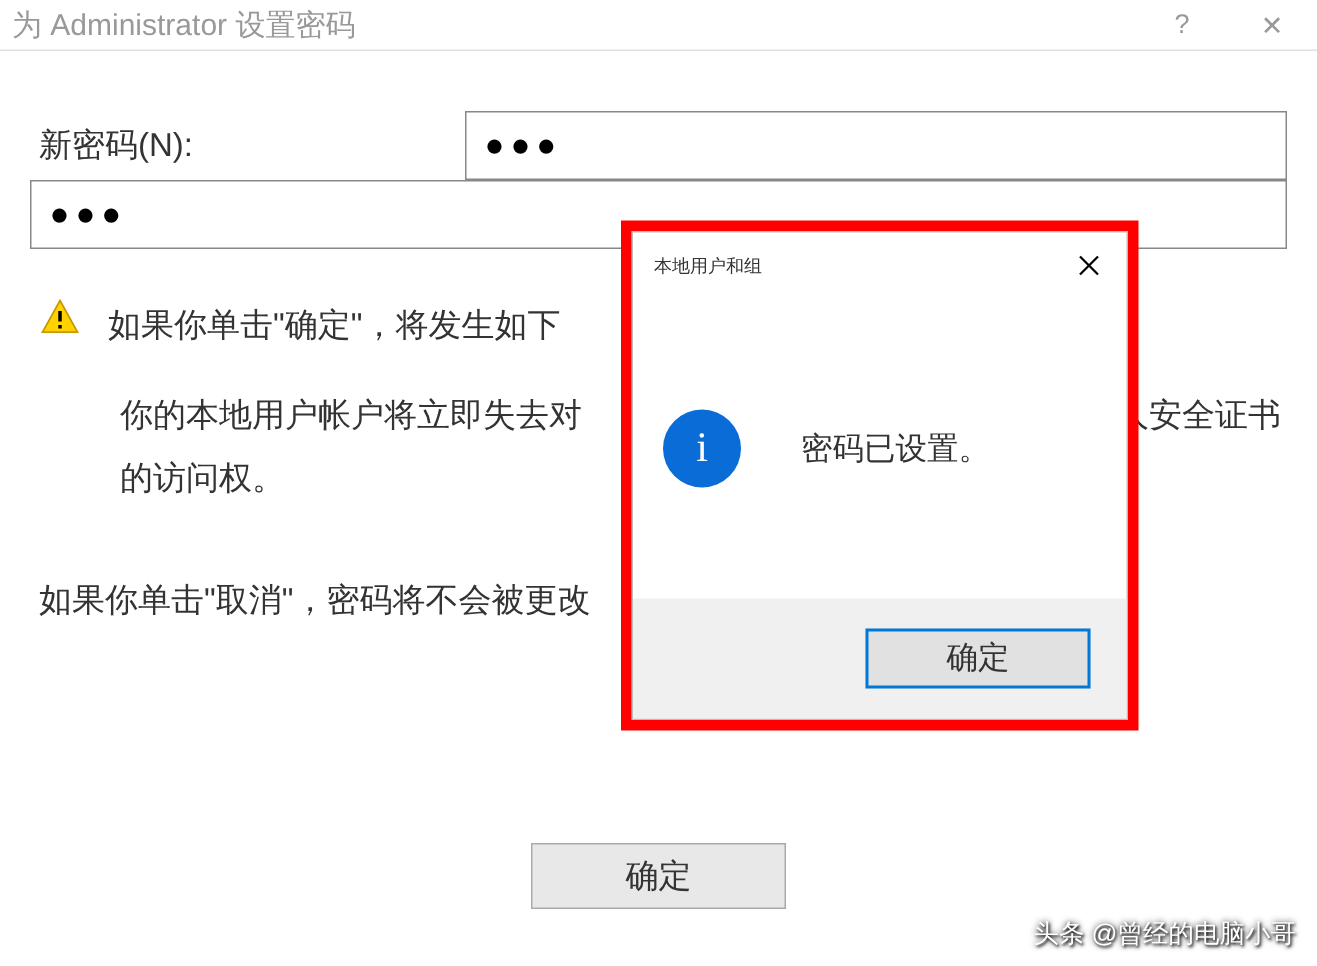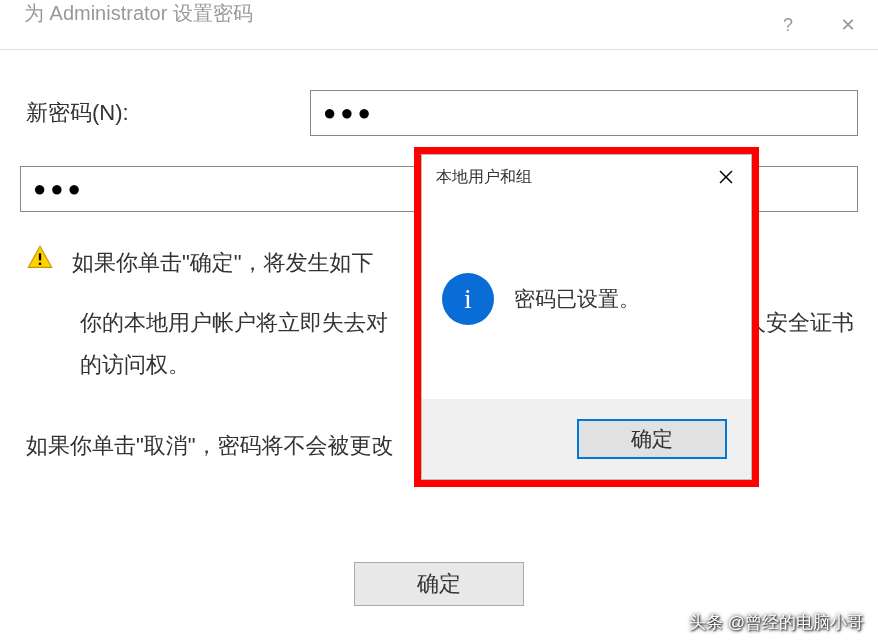--- a/index.html
+++ b/index.html
@@ -5,23 +5,24 @@
     * { box-sizing: border-box; margin: 0; padding: 0; }
     body {
       font-family: "Microsoft YaHei", "Segoe UI", sans-serif;
       background: #fff;
       width: 878px;
       height: 644px;
       position: relative;
       overflow: hidden;
     }
     .titlebar {
-      height: 50px;
-      display: flex;
-      padding: 0 0 0 24px;
+      height: 34px;
+      display: flex;
+      align-items: center;
+      padding: 0 0 0 8px;
       border-bottom: 1px solid #e0e0e0;
       color: #999;
       font-size: 20px;
     }
     .titlebar .title { flex: 1; }
     .titlebar .btn {
       width: 60px;
       height: 50px;
       display: flex;
       align-items: center;
@@ -29,21 +30,20 @@
       font-size: 18px;
       color: #999;
       cursor: default;
     }
     .content {
       padding: 40px 20px 20px 20px;
     }
     .row {
       display: flex;
       align-items: center;
-      margin-bottom: 30px;
     }
     .label {
       width: 290px;
       padding-left: 6px;
       font-size: 22px;
       color: #333;
     }
     .pwfield {
       flex: 1;
       height: 46px;
@@ -108,21 +108,21 @@
       border: 1px solid #bbb;
       box-shadow: 2px 2px 8px rgba(0,0,0,0.15);
       display: flex;
       flex-direction: column;
     }
     .msg-titlebar {
       height: 44px;
       display: flex;
       align-items: center;
       padding-left: 14px;
-      font-size: 16px;
+      font-size: 12px;
       color: #333;
     }
     .msg-titlebar .mtitle { flex: 1; }
     .msg-close {
       width: 50px;
       height: 44px;
       display: flex;
       align-items: center;
       justify-content: center;
       font-size: 18px;
@@ -140,21 +140,21 @@
       border-radius: 50%;
       background: #0a6dd7;
       display: flex;
       align-items: center;
       justify-content: center;
       color: #fff;
       font-size: 28px;
       font-family: Georgia, serif;
       flex-shrink: 0;
     }
-    .msg-text { font-size: 21px; color: #333; }
+    .msg-text { font-size: 21px; color: #333; margin-left: 20px; }
     .msg-footer {
       height: 80px;
       background: #f0f0f0;
       display: flex;
       align-items: center;
       justify-content: flex-end;
       padding-right: 24px;
     }
     .msg-ok {
       width: 150px;

